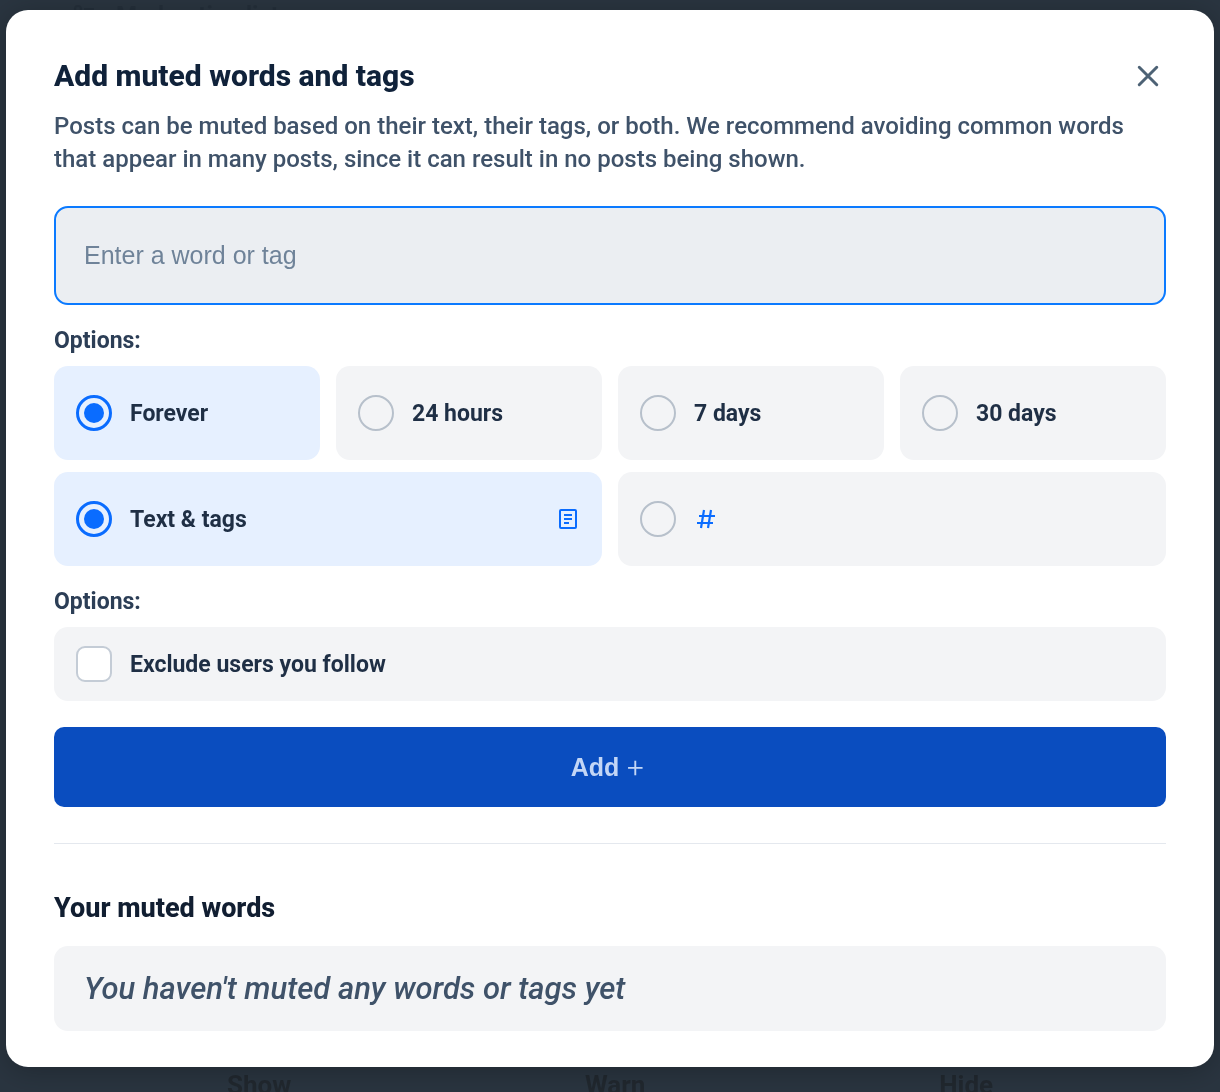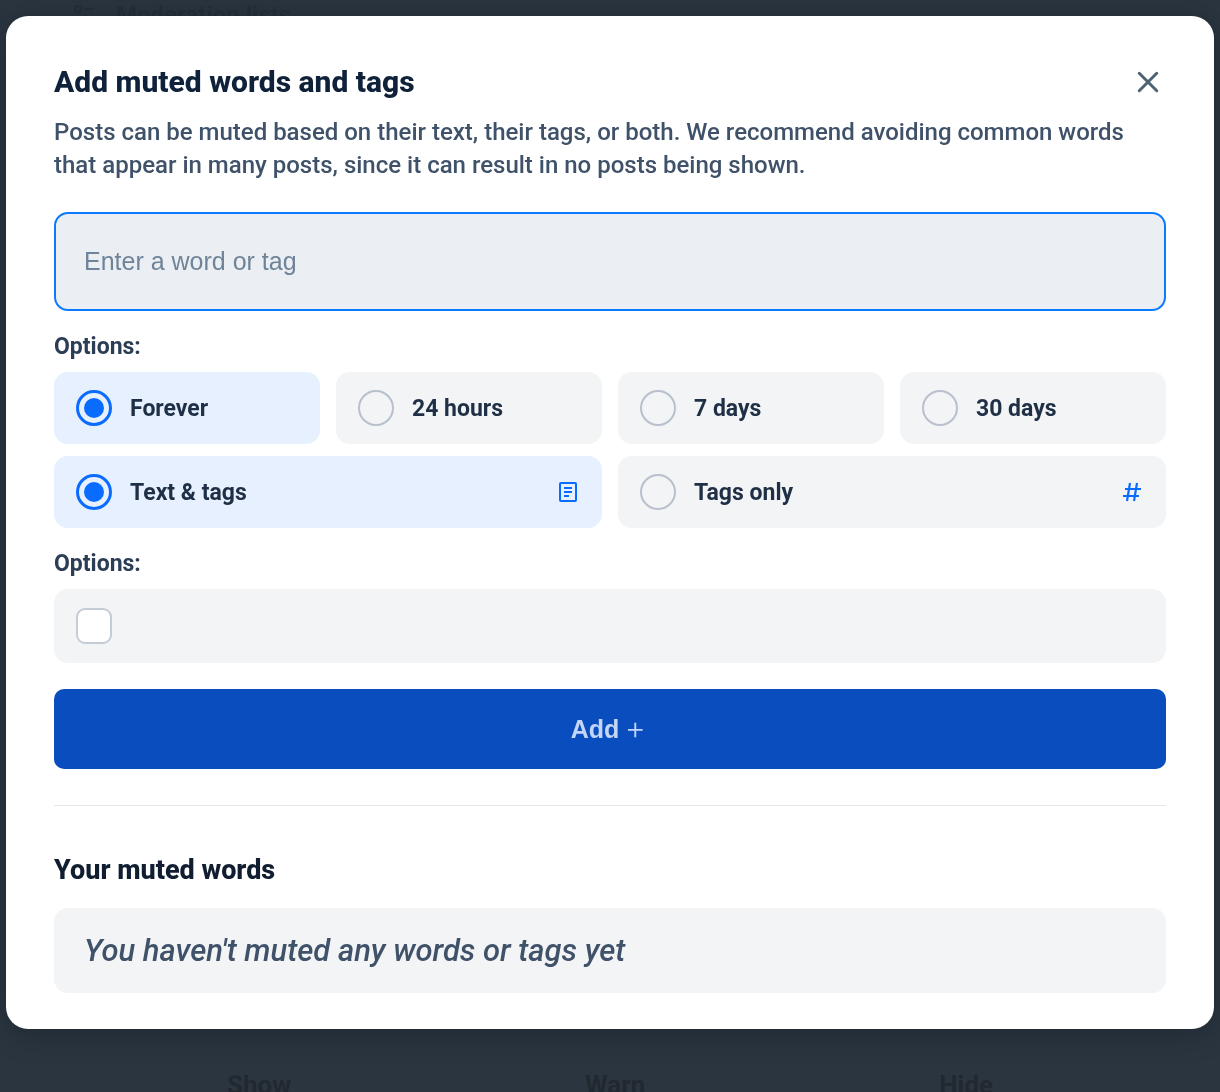--- a/index.html
+++ b/index.html
@@ -43,21 +43,20 @@
     .modal {
       position: absolute;
       top: 10px;
       left: 6px;
       right: 6px;
       background: #fff;
       border-radius: 22px;
       padding: 48px 48px 36px 48px;
       box-shadow: 0 4px 30px rgba(0,0,0,0.25);
       min-height: 998px;
-      margin-top: 6px;
     }
     .modal-header { display: flex; align-items: flex-start; }
     .modal-title {
       font-size: 30px;
       font-weight: 800;
       color: #10223a;
       flex: 1;
     }
     .close-btn {
       cursor: pointer;
@@ -92,21 +91,21 @@
       font-weight: 700;
       color: #2c3e56;
     }
     .radio-row {
       display: flex;
       gap: 16px;
       margin-top: 12px;
     }
     .radio-pill {
       flex: 1;
-      height: 72px;
+      height: 94px;
       border-radius: 14px;
       display: flex;
       align-items: center;
       gap: 18px;
       padding: 0 22px;
       cursor: pointer;
       background: #f3f4f6;
     }
     .radio-pill.selected { background: #e6f0ff; }
     .radio-circle {
@@ -247,30 +246,30 @@
     <div class="radio-pill selected">
       <div class="radio-circle selected"></div>
       <span class="radio-label">Text &amp; tags</span>
       <svg class="pill-icon" width="24" height="24" viewBox="0 0 24 24" fill="none" stroke="currentColor" stroke-width="2">
           <rect x="4" y="3" width="16" height="18" rx="1"></rect>
           <path d="M8 8h8M8 12h8M8 16h5"></path>
         </svg>
     </div>
     <div class="radio-pill">
       <div class="radio-circle"></div>
-      <span class="radio-label">Tags only</span>
       <svg class="pill-icon" width="24" height="24" viewBox="0 0 24 24" fill="none" stroke="currentColor" stroke-width="2.2">
           <path d="M5 9h16M3 16h16M10 3l-3 18M17 3l-3 18"></path>
         </svg>
     </div>
   </div>
 
   <div class="section-label">Options:</div>
   <div class="option-row">
     <div class="checkbox"></div>
+    <span class="radio-label">Exclude users you follow</span>
   </div>
 
   <button class="add-btn">
     <span>Add</span>
     <span class="plus">＋</span>
   </button>
 
   <hr class="divider">
 
   <h2 class="muted-title">Your muted words</h2>

